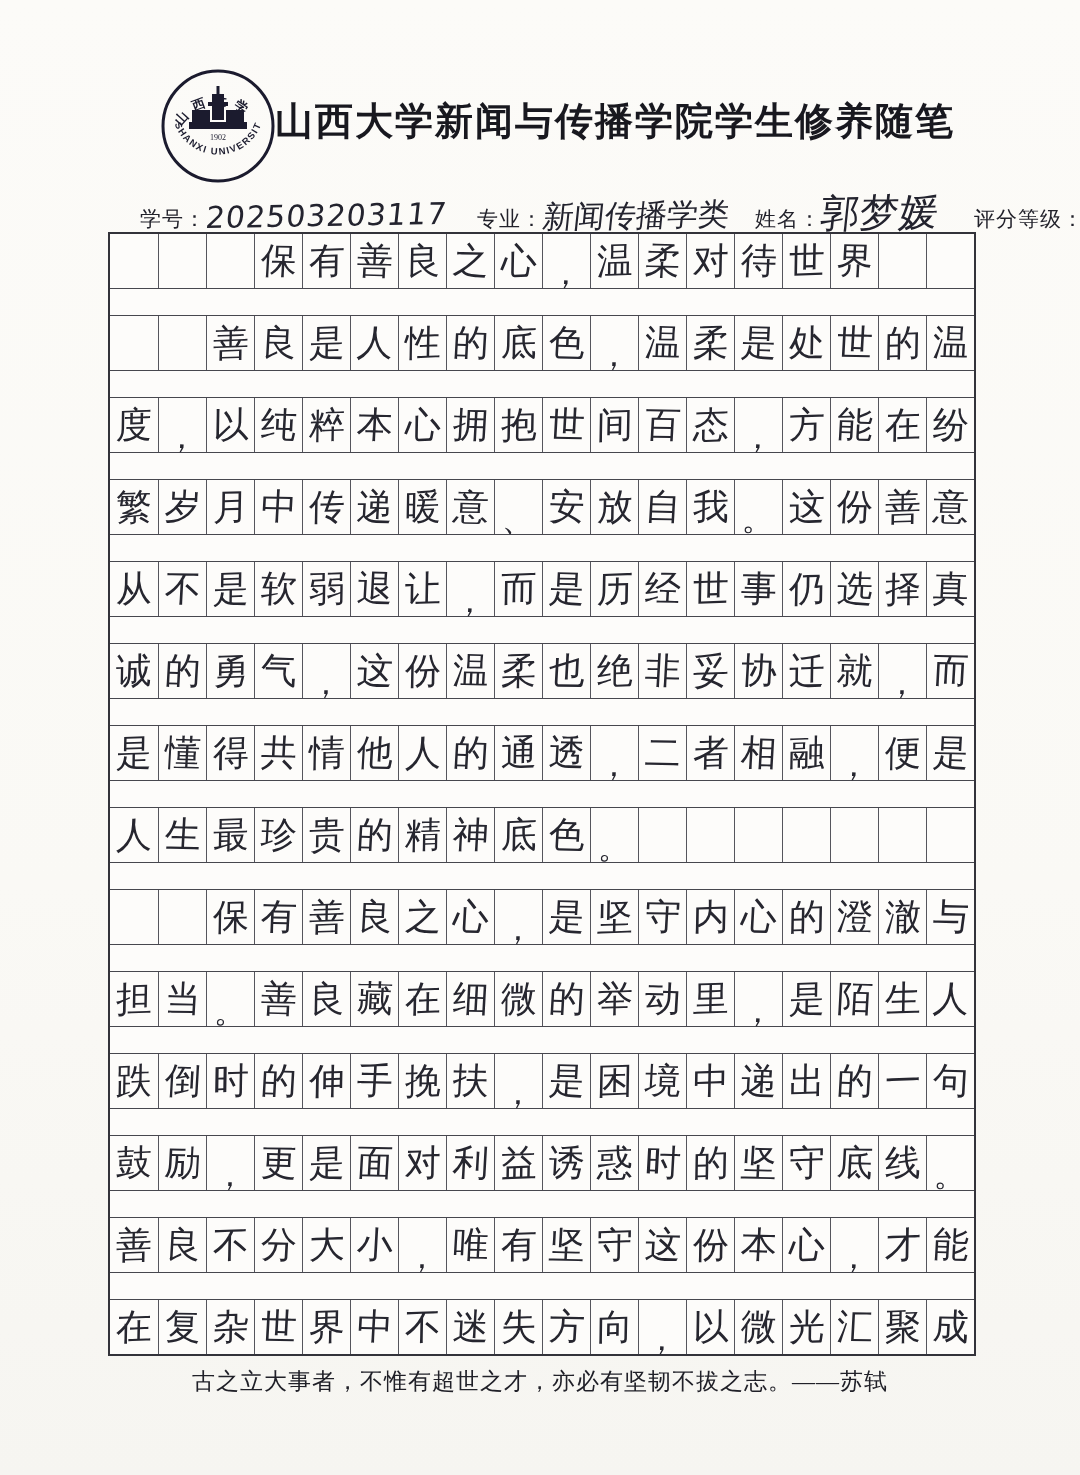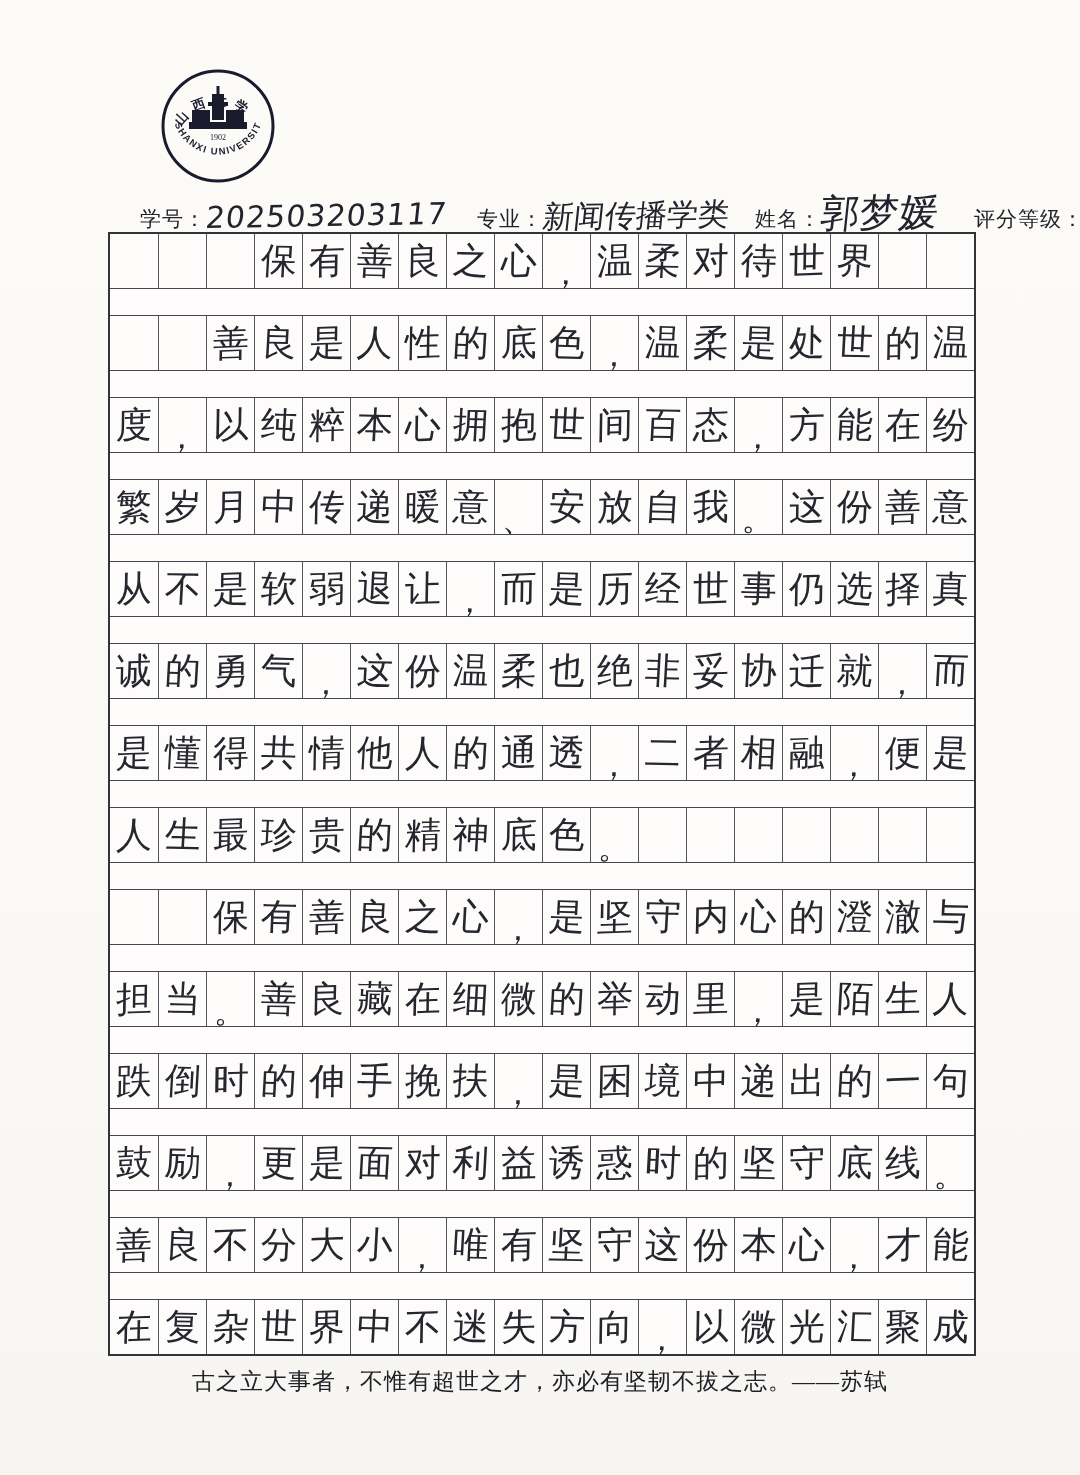--- a/index.html
+++ b/index.html
@@ -108,20 +108,21 @@
         <rect x="68" y="44" width="18" height="12"></rect>
         <rect x="31" y="56" width="58" height="7"></rect>
       </g>
       <text x="60" y="74" text-anchor="middle" font-size="8" fill="#1b1b2e" font-family="Liberation Serif, serif">1902</text>
       <text font-size="9.5" font-weight="bold" fill="#1b1b2e" letter-spacing="1.5" font-family="Liberation Sans, sans-serif">
         <textPath href="#arcBottom" startOffset="2">SHANXI UNIVERSITY</textPath>
       </text>
     </svg>
   </div>
 
+  <div class="page-title">山西大学新闻与传播学院学生修养随笔</div>
 
   <div class="info-line">
     <span class="info-label">学号：</span>
     <span class="hw-val hw-id">202503203117</span>
     <span class="info-label">专业：</span>
     <span class="hw-val hw-major">新闻传播学类</span>
     <span class="info-label">姓名：</span>
     <span class="hw-val hw-name">郭梦媛</span>
     <span class="info-label grade-label">评分等级：</span>
     <span class="hw-val"></span>

